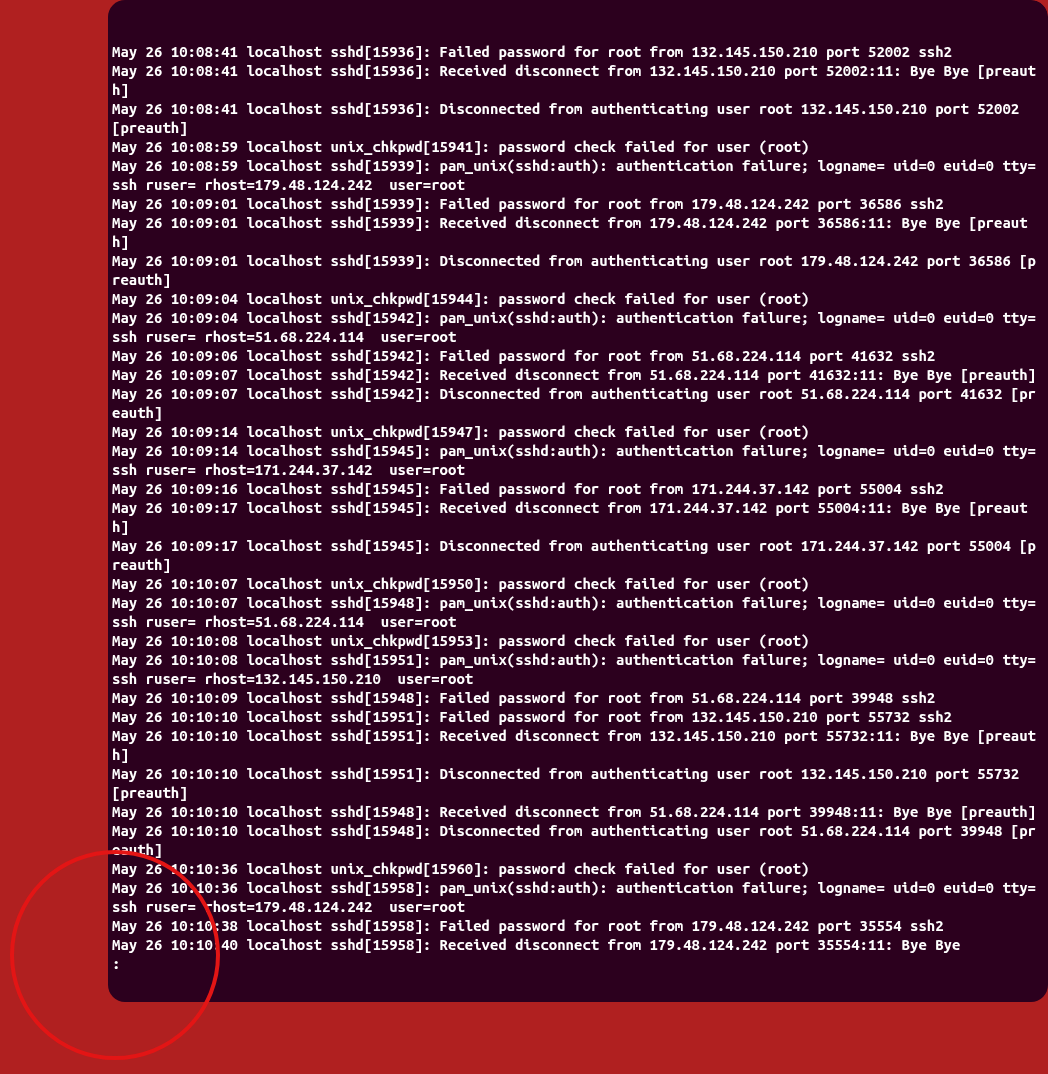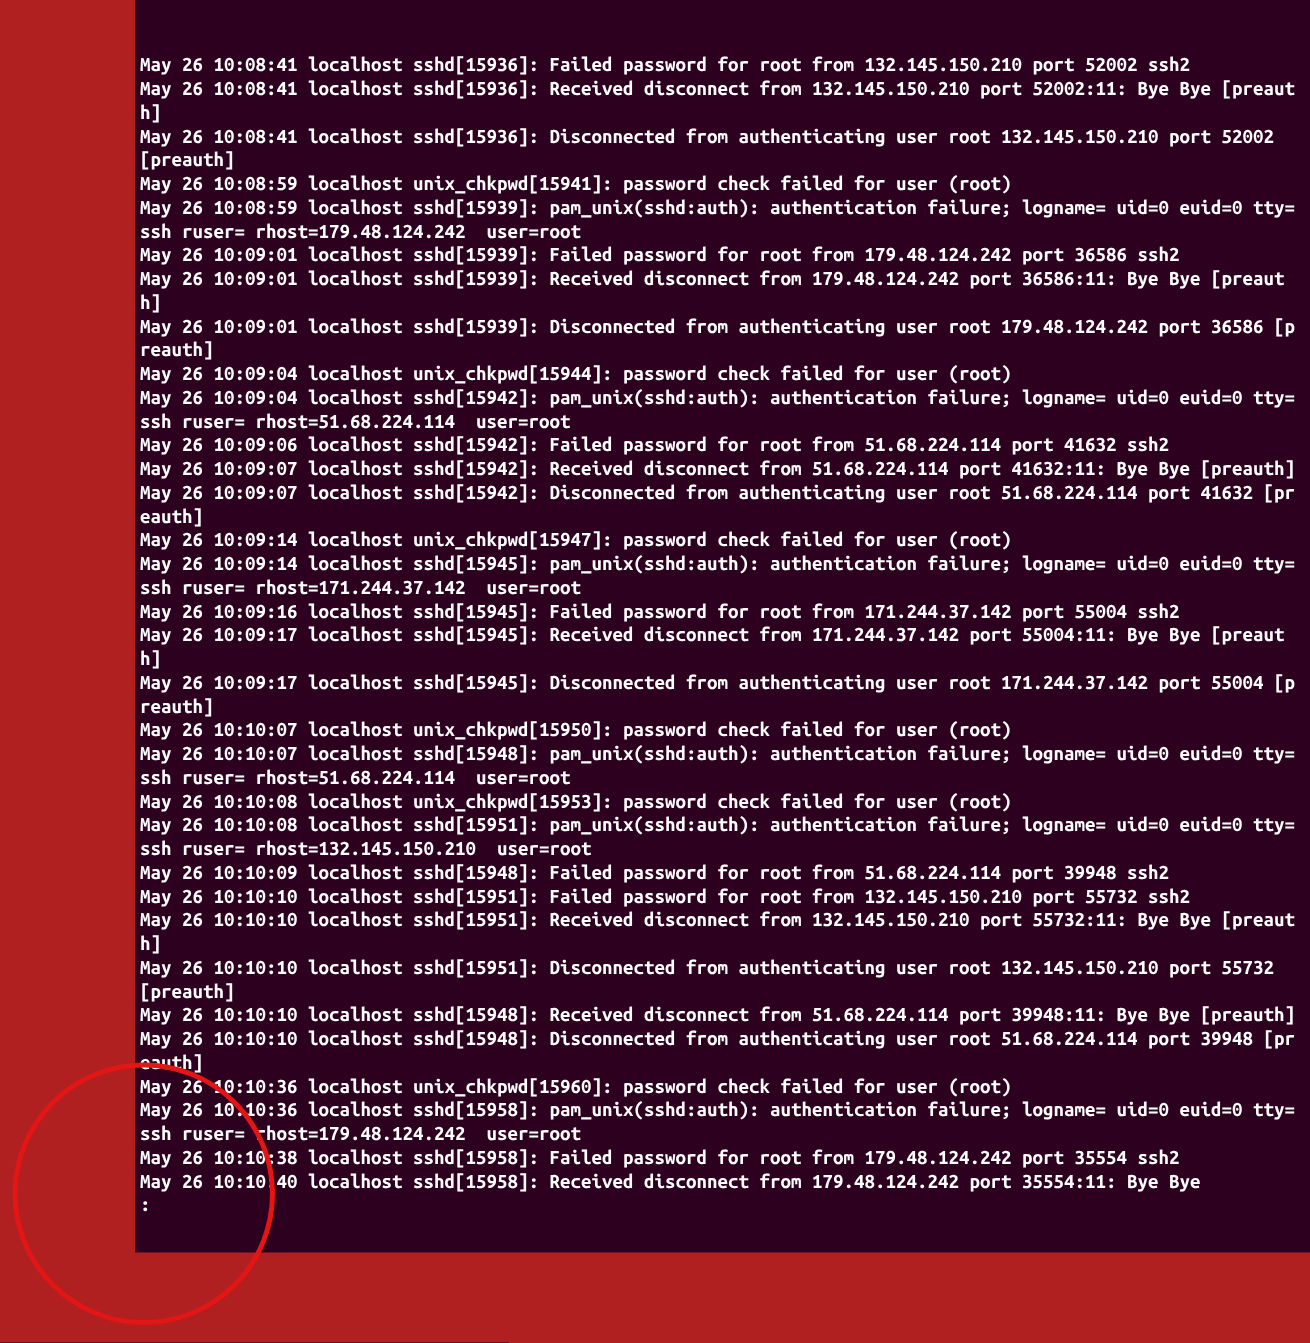--- a/index.html
+++ b/index.html
@@ -1,18 +1,19 @@
 <!DOCTYPE html>
 <html><head>
   <meta charset="utf-8">
   <style>
     * {
       margin: 0;
       padding: 0;
       box-sizing: border-box;
+      border-radius: 17px;
     }
     body {
       background: #b02020;
       width: 1048px;
       height: 1074px;
       overflow: hidden;
       position: relative;
     }
     .terminal {
       position: absolute;

